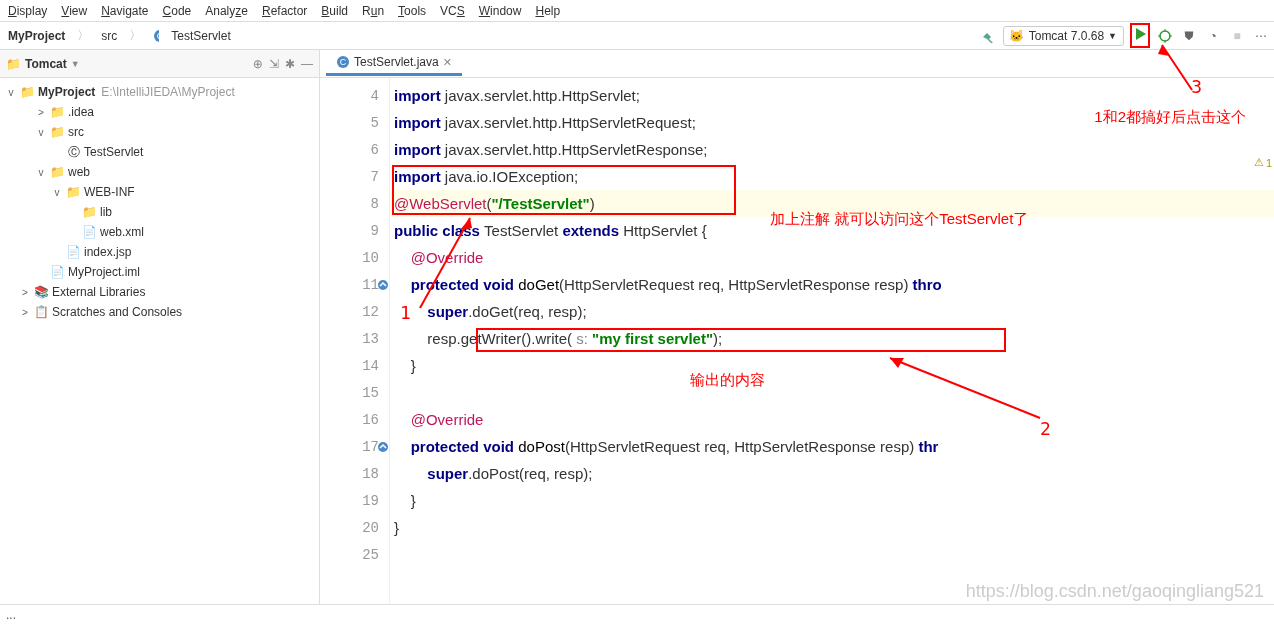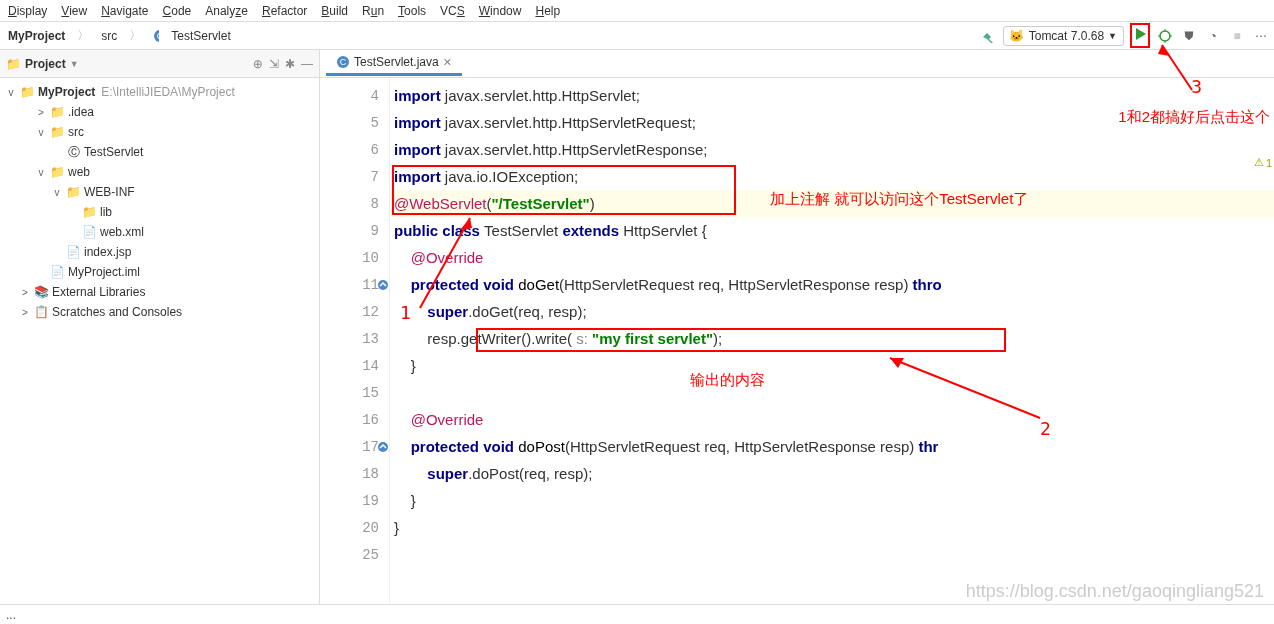--- a/index.html
+++ b/index.html
@@ -115,21 +115,21 @@
     <span class="tool-btn">⋯</span>
   </div>
 </div>
 
 <div class="main">
 
   <div class="left-panel">
     <div class="panel-head">
       <div class="title">
         <span>📁</span>
-        <span style="font-weight:bold;">Project</span>
+        <span style="font-weight:bold;">Tomcat</span>
         <span style="font-size:9px;color:#888;">▼</span>
       </div>
       <div class="icons">
         <span>⊕</span>
         <span>⇲</span>
         <span>✱</span>
         <span>—</span>
       </div>
     </div>
     <div class="tree">
@@ -234,21 +234,21 @@
                 <circle cx="6" cy="6" r="5" fill="#4a88c7"></circle>
                 <path d="M3 7 L6 4 L9 7" stroke="#fff" fill="none" stroke-width="1.5"></path>
               </svg></span></div>
           <div class="gline">18</div>
           <div class="gline">19</div>
           <div class="gline">20</div>
           <div class="gline">25</div>
         </div>
       <div class="code" id="code"><div class="cline"><span class="kw">import </span><span class="">javax.servlet.http.HttpServlet;</span></div><div class="cline"><span class="kw">import </span><span class="">javax.servlet.http.HttpServletRequest;</span></div><div class="cline"><span class="kw">import </span><span class="">javax.servlet.http.HttpServletResponse;</span></div><div class="cline"><span class="kw">import </span><span class="">java.io.IOException;</span></div><div class="cline hl-line"><span class="ann">@WebServlet</span><span class="">(</span><span class="str">"/TestServlet"</span><span class="">)</span></div><div class="cline"><span class="kw">public class </span><span class="">TestServlet </span><span class="kw">extends </span><span class="">HttpServlet {</span></div><div class="cline">    <span class="ann">@Override</span></div><div class="cline">    <span class="kw">protected </span><span class="kw">void </span><span class="mtd">doGet</span><span class="">(HttpServletRequest req, HttpServletResponse resp) </span><span class="kw">thro</span></div><div class="cline">        <span class="kw">super</span><span class="">.doGet(req, resp);</span></div><div class="cline">        <span class="">resp.getWriter().write(</span><span class="param-hint"> s: </span><span class="str">"my first servlet"</span><span class="">);</span></div><div class="cline">    <span class="">}</span></div><div class="cline"><span class=""></span></div><div class="cline">    <span class="ann">@Override</span></div><div class="cline">    <span class="kw">protected </span><span class="kw">void </span><span class="mtd">doPost</span><span class="">(HttpServletRequest req, HttpServletResponse resp) </span><span class="kw">thr</span></div><div class="cline">        <span class="kw">super</span><span class="">.doPost(req, resp);</span></div><div class="cline">    <span class="">}</span></div><div class="cline"><span class="">}</span></div><div class="cline"><span class=""></span></div></div>
 
-      <span class="red-label" style="top:112px; left:450px;">加上注解 就可以访问这个TestServlet了</span>
+      <span class="red-label" style="top:132px; left:450px;">加上注解 就可以访问这个TestServlet了</span>
       <span class="red-label" style="top:293px; left:370px;">输出的内容</span>
       <span class="red-num" style="top:224px; left:80px;">1</span>
       <span class="red-num" style="top:340px; left:720px;">2</span>
 
       <div style="position:absolute; left:72px; top:87px; width:344px; height:50px; border:2px solid red; pointer-events:none;"></div>
 
       <div style="position:absolute; left:156px; top:250px; width:530px; height:24px; border:2px solid red; pointer-events:none;"></div>
 
       <svg class="arrow-svg" style="left:90px; top:130px;" width="80" height="110">
           <line x1="60" y1="10" x2="10" y2="100" stroke="red" stroke-width="2"></line>
@@ -260,21 +260,21 @@
         </svg>
 
       <div class="warn-badge">
         <span>⚠</span>
         <span>1</span>
       </div>
     </div>
   </div>
 </div>
 
-<span class="red-label" style="top:108px; right:4px;">1和2都搞好后点击这个</span>
+<span class="red-label" style="top:108px; right:28px;">1和2都搞好后点击这个</span>
 <span class="red-num" style="top:76px; right:72px;">3</span>
 <svg class="arrow-svg" style="right:72px; top:40px;" width="80" height="60">
     <line x1="40" y1="5" x2="70" y2="50" stroke="red" stroke-width="2"></line>
     <polygon points="40,5 48,16 36,14" fill="red"></polygon>
   </svg>
 
 <div class="statusbar">
   <span style="font-style:normal;">...</span>
 </div>
 <div class="watermark">https://blog.csdn.net/gaoqingliang521</div>

